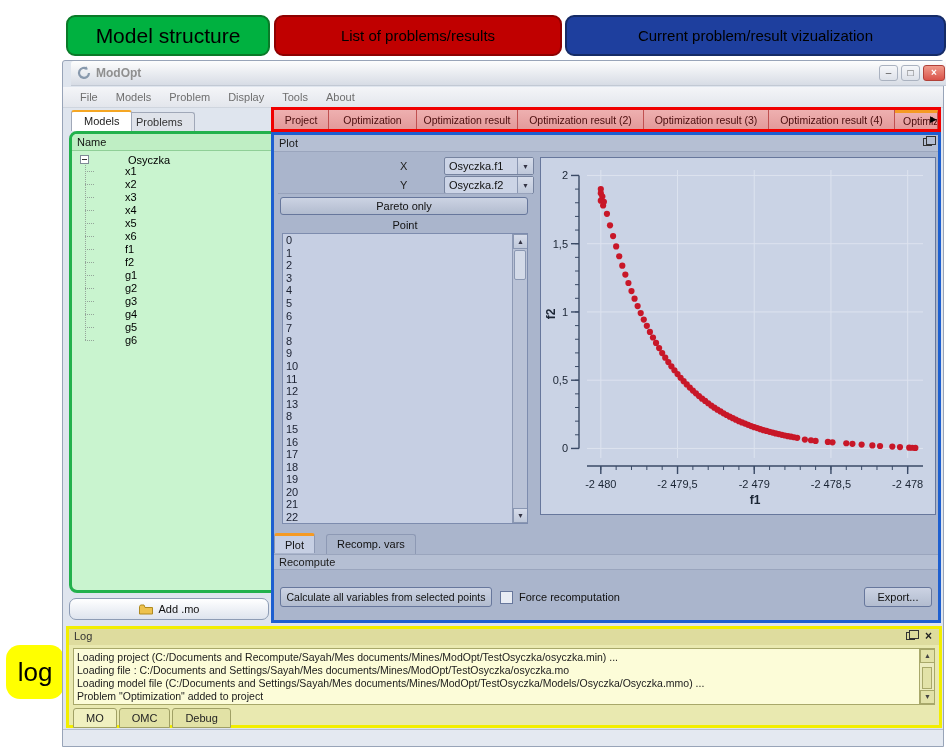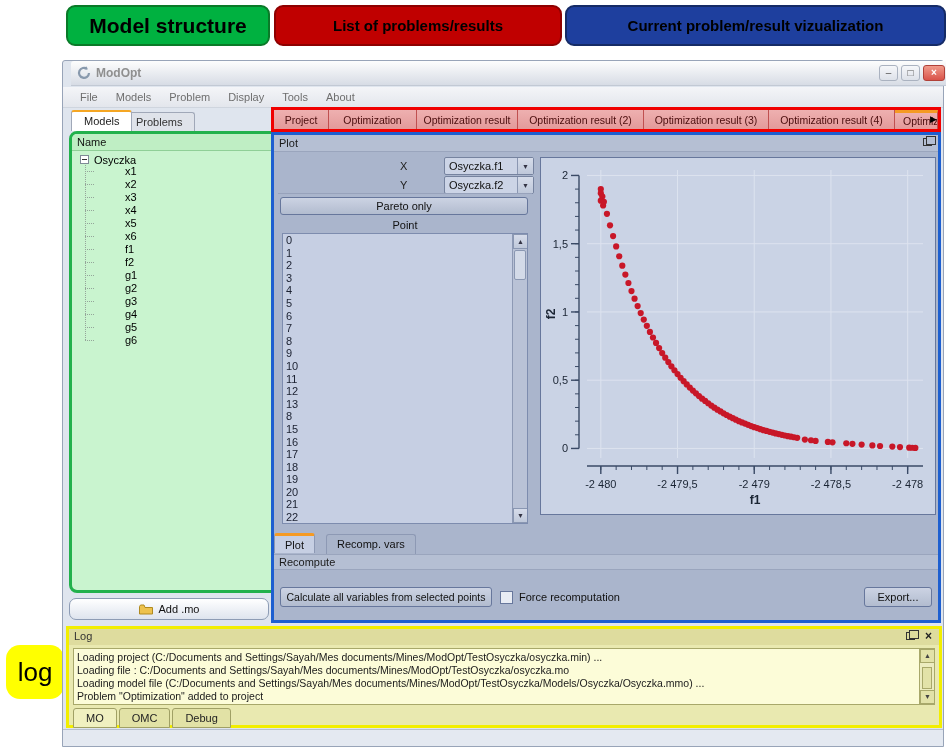--- a/index.html
+++ b/index.html
@@ -1,20 +1,20 @@
 <!DOCTYPE html>
 <html><head>
 <meta charset="utf-8">
 <style>
   html,body{margin:0;padding:0;background:#fff;}
   *{box-sizing:border-box;font-family:"Liberation Sans",sans-serif;}
   .page{position:relative;width:946px;height:747px;background:#fff;overflow:hidden;}
 
   
-  .banner{position:absolute;top:5px;height:41px;border-radius:9px;display:flex;align-items:center;justify-content:center;color:#000;font-weight:bold;}
+  .banner{position:absolute;top:15px;height:41px;border-radius:9px;display:flex;align-items:center;justify-content:center;color:#000;font-weight:normal;}
   .banner-green{left:66px;width:204px;background:#00b140;border:2px solid #0a7a28;font-size:21px;}
   .banner-red{left:274px;width:288px;background:#c00000;border:2px solid #8e0000;font-size:15px;}
   .banner-blue{left:565px;width:381px;background:#1e3f9e;border:2px solid #152b66;font-size:15px;}
   .log-sticker{position:absolute;left:6px;top:645px;width:58px;height:54px;background:#ffff00;border-radius:14px;display:flex;align-items:center;justify-content:center;font-size:26px;color:#000;}
 
   
   .win{position:absolute;left:62px;top:60px;width:882px;height:687px;background:#dfe5ee;border:1px solid #98a4b8;border-radius:3px 3px 0 0;}
   .titlebar{position:absolute;left:8px;top:0;width:100%;height:25px;background:linear-gradient(#fdfdfd,#d7dce5);border-bottom:1px solid #c2c9d4;border-radius:3px 3px 0 0;display:flex;align-items:center;padding:0 6px;}
   .title-text{color:#8f8f8f;font-size:12px;font-weight:bold;margin-left:5px;}
   .winbtns{margin-left:auto;display:flex;gap:3px;align-items:center;}
@@ -22,21 +22,21 @@
   .wbtn.close{width:22px;background:linear-gradient(#f09a8a,#d9534a);color:#fff;border-color:#b04038;font-weight:bold;}
   .menubar{position:absolute;left:0;top:26px;width:100%;height:21px;background:linear-gradient(#f4f5f8,#e3e6ec);border-bottom:1px solid #cfd5de;display:flex;align-items:center;padding-left:8px;}
   .menu-item{color:#6e6e6e;font-size:11px;padding:2px 9px;}
 
   
   .ltab{position:absolute;height:21px;font-size:11px;padding:3px 12px 0;border:1px solid #a0a8b8;border-bottom:none;border-radius:3px 3px 0 0;color:#222;}
   .ltab.active{background:#fff;border-top:2px solid #f5a623;z-index:2;}
   .ltab.inactive{background:#dfe3ea;color:#333;top:51px;height:19px;}
   .tree-panel{position:absolute;left:6px;top:70px;width:239px;height:462px;background:#c9f4cf;border:3px solid #22b14c;border-radius:8px;overflow:hidden;}
   .tree-header{height:17px;background:#bfeec4;border-bottom:1px solid #8fcf97;font-size:11px;color:#111;padding:2px 0 0 5px;}
-  .tree-root{display:flex;align-items:center;font-size:11px;color:#000;padding:3px 0 0 8px;height:14px;}
+  .tree-root{display:flex;align-items:center;font-size:11px;color:#000;padding:3px 0 0 8px;height:14px;gap:34px;}
   .expander{width:9px;height:9px;border:1px solid #7f8a96;background:#fff;margin-right:5px;position:relative;flex:0 0 9px;}
   .expander::after{content:"";position:absolute;left:1px;right:1px;top:3px;height:1px;background:#333;}
   .tree-children{position:relative;margin-left:13px;}
   .tree-children::before{content:"";position:absolute;left:0;top:0;bottom:7px;border-left:1px dotted #94a59a;}
   .tree-child{position:relative;height:13px;font-size:11px;color:#000;padding-left:40px;line-height:13px;}
   .tree-child::before{content:"";position:absolute;left:0;top:6px;width:9px;border-top:1px dotted #94a59a;}
   .addmo{position:absolute;left:6px;top:537px;width:200px;height:22px;border:1px solid #8d9cb5;border-radius:7px;background:linear-gradient(#ffffff,#dee4ee);display:flex;align-items:center;justify-content:center;gap:6px;font-size:11px;color:#111;}
 
   
   .rtabs-wrap{position:absolute;left:208px;top:46px;width:670px;height:25px;border:3px solid #f00000;background:#e7a1a1;display:flex;align-items:stretch;}
@@ -402,21 +402,21 @@
     </div>
 
     <div class="log-area">
       <div class="log-title">
         <span>Log</span>
         <span class="log-float"></span>
         <span class="log-x">×</span>
       </div>
       <div class="log-box">
         <div class="log-lines">
-            <div class="log-line">Loading project (C:/Documents and Settings/Sayah/Mes documents/Mines/ModOpt/TestOsyczka/osyczka.min) ...</div>
+            <div class="log-line">Loading project (C:/Documents and Recompute/Sayah/Mes documents/Mines/ModOpt/TestOsyczka/osyczka.min) ...</div>
             <div class="log-line">Loading file : C:/Documents and Settings/Sayah/Mes documents/Mines/ModOpt/TestOsyczka/osyczka.mo</div>
             <div class="log-line">Loading model file (C:/Documents and Settings/Sayah/Mes documents/Mines/ModOpt/TestOsyczka/Models/Osyczka/Osyczka.mmo) ...</div>
             <div class="log-line">Problem "Optimization" added to project</div>
             <div class="log-line">Project loading successfull (C:/Documents and Settings/Sayah/Mes documents/Mines/ModOpt/TestOsyczka/osyczka.min)</div>
           </div>
         <div class="log-scroll">
           <span class="lsbtn" style="top:0;">▲</span>
           <span class="lsthumb"></span>
           <span class="lsbtn" style="bottom:0;">▼</span>
         </div>

